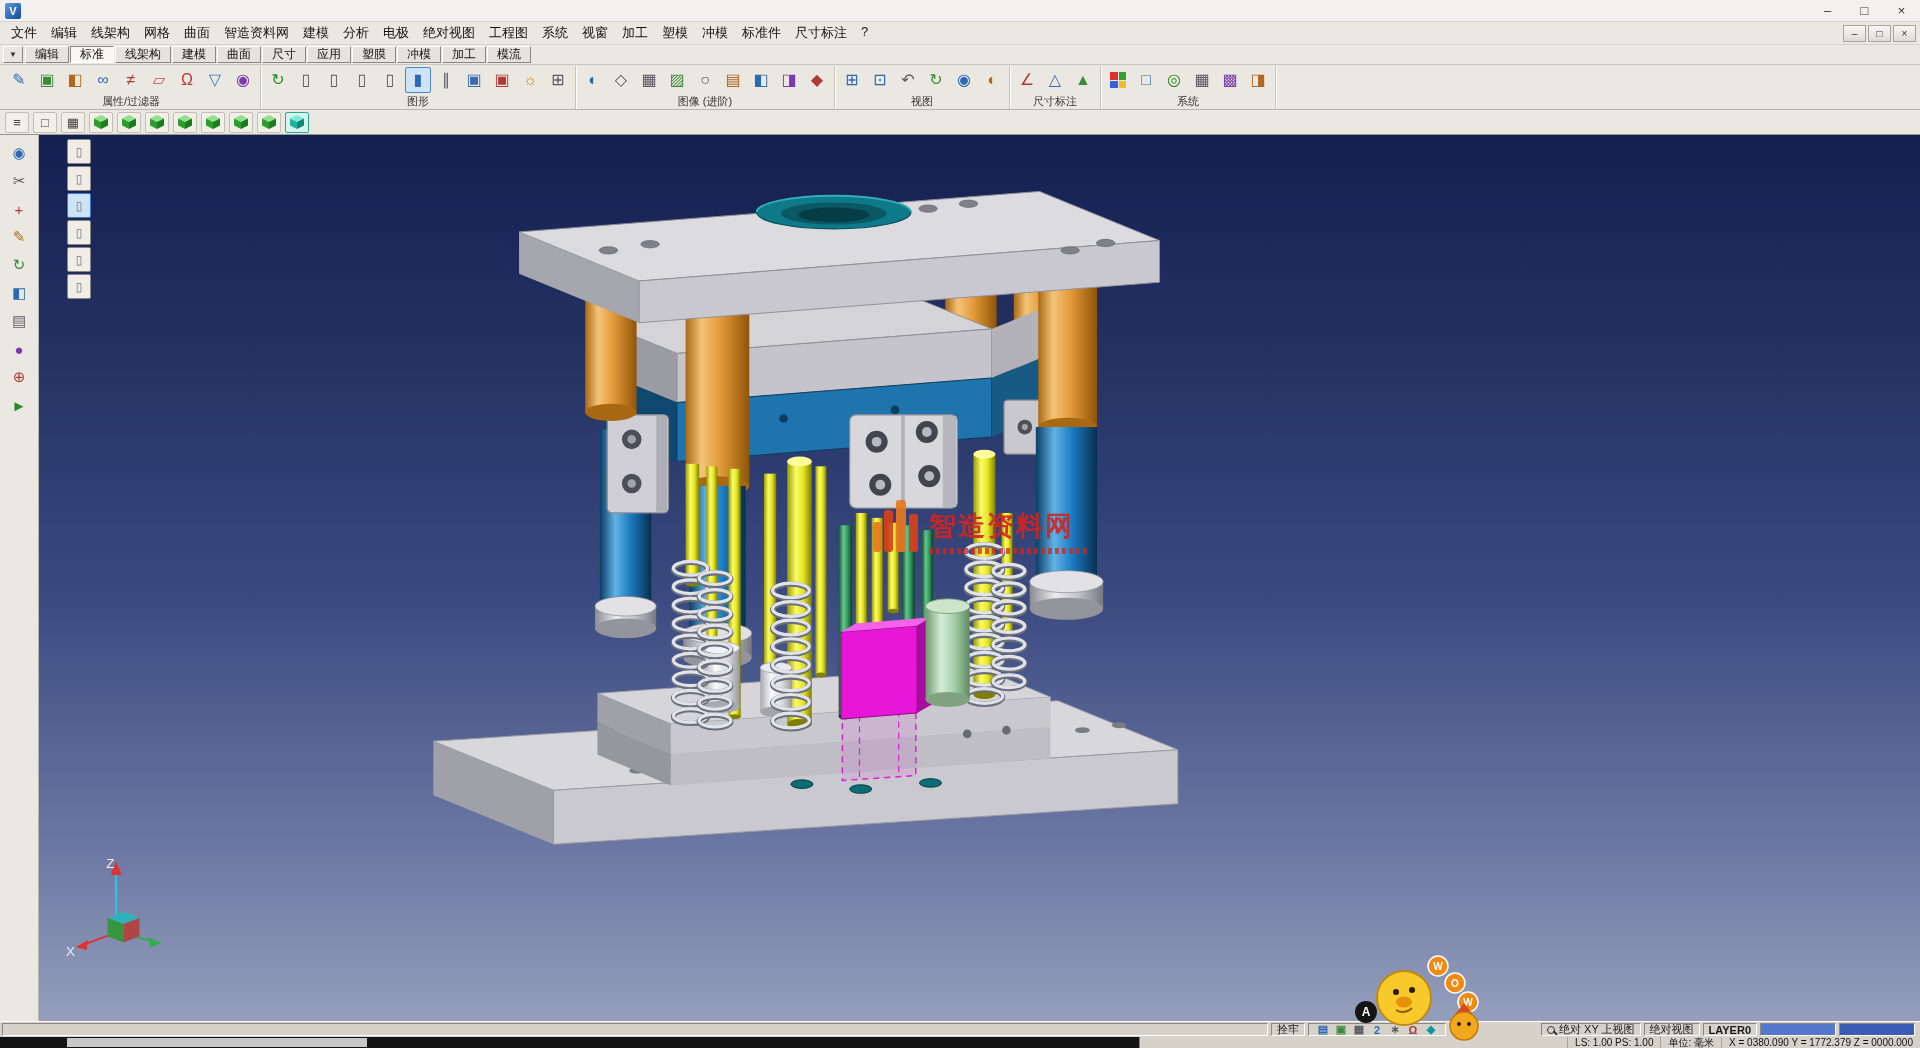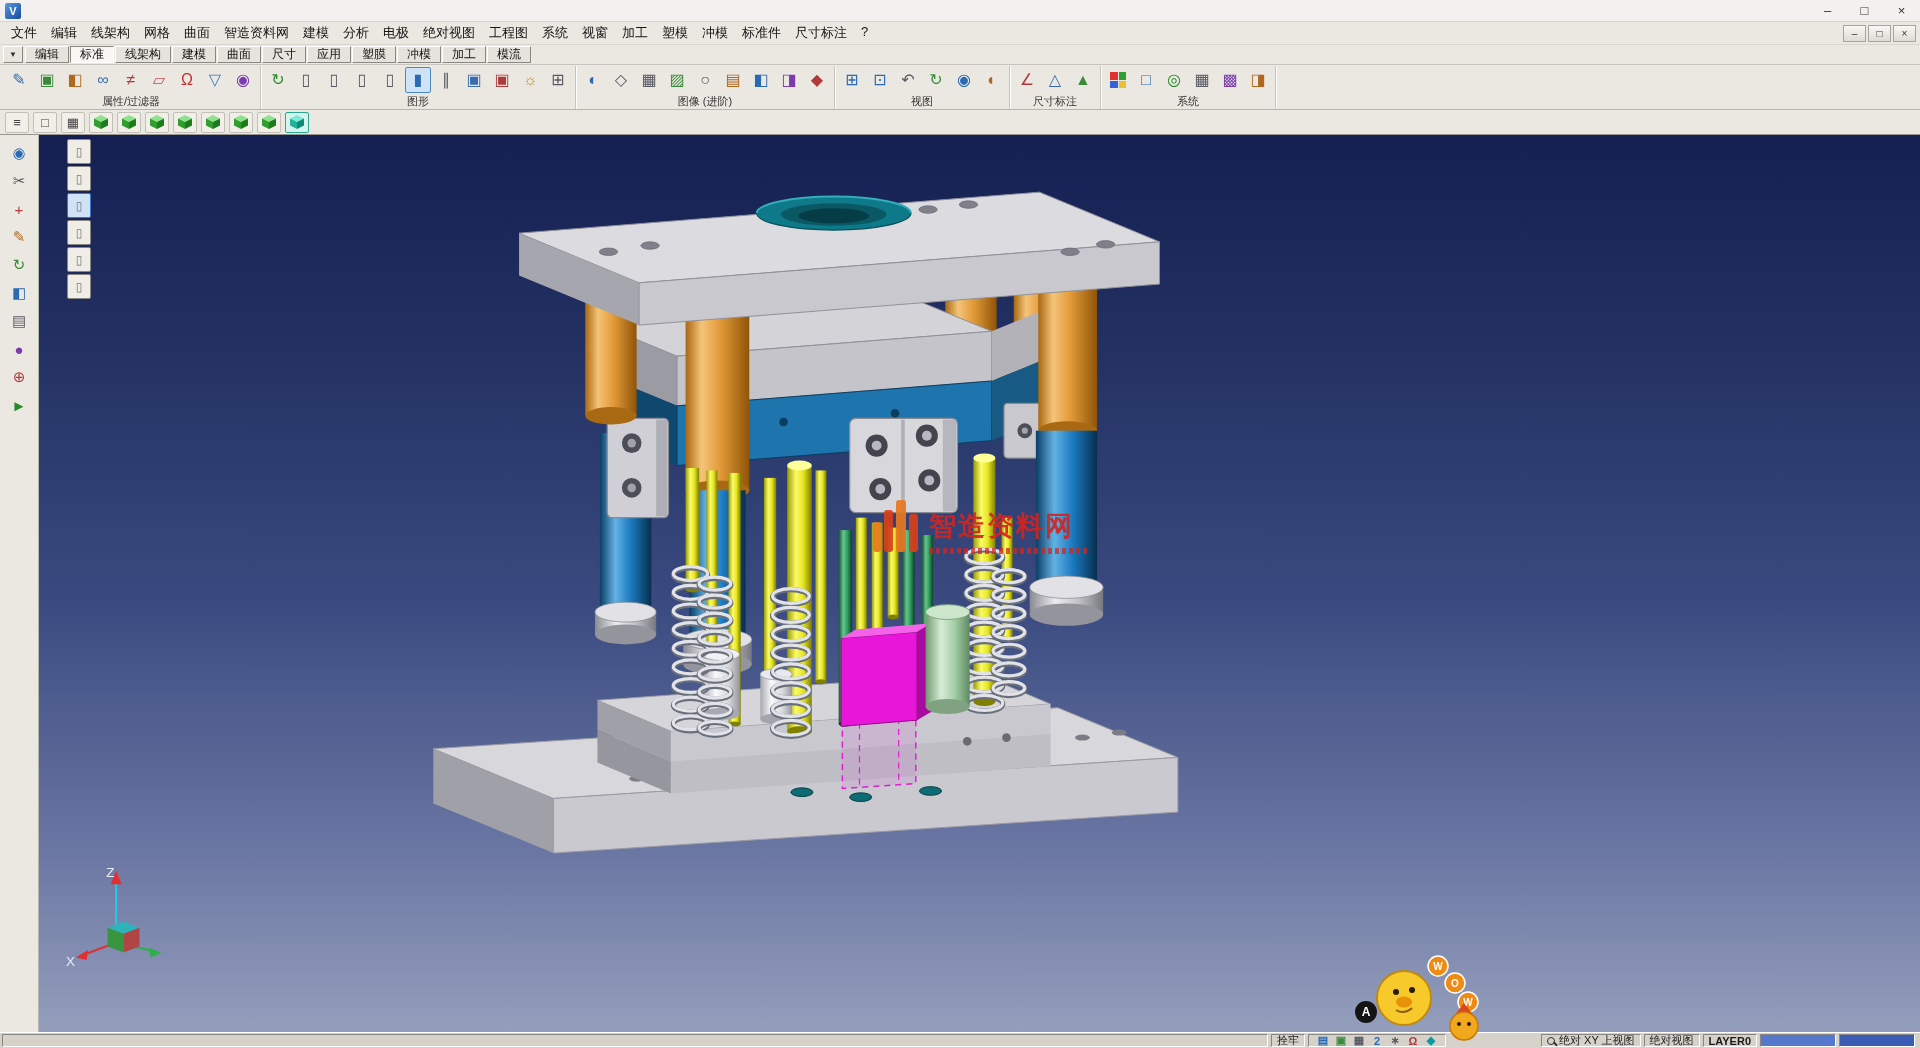--- a/index.html
+++ b/index.html
@@ -833,20 +833,31 @@
       <span>绝对 XY 上视图</span>
     </div>
     <div class="sb-panel">绝对视图</div>
     <div class="sb-panel" style="font-weight:bold">LAYER0</div>
     <div id="swatches" style="display:flex">
         <div class="sb-swatch" style="background: linear-gradient(rgb(85, 120, 204) 0%, rgb(85, 120, 204) 100%);"></div>
         <div class="sb-swatch" style="background: linear-gradient(rgb(58, 92, 180) 0%, rgb(58, 92, 180) 100%);"></div>
       </div>
   </div>
 
+  <div class="bottombar">
+    <div class="bb-left">
+      <div class="bb-task"></div>
+    </div>
+    <div class="bb-right">
+      <div class="bb-cell bb-gap"></div>
+      <div class="bb-cell">LS: 1.00 PS: 1.00</div>
+      <div class="bb-cell">单位: 毫米</div>
+      <div class="bb-cell">X = 0380.090 Y = 1772.379 Z = 0000.000</div>
+    </div>
+  </div>
 
   <svg class="mascot" width="140" height="92" viewBox="0 0 140 92">
     <circle cx="14" cy="62" r="11" fill="#141414"></circle>
     <text x="14" y="66" text-anchor="middle" font-size="12" font-weight="bold" fill="#ffffff">A</text>
     <circle cx="52" cy="48" r="27" fill="#f7c92b" stroke="#c08a10" stroke-width="2"></circle>
     <circle cx="44" cy="42" r="3" fill="#2a1a08"></circle>
     <circle cx="60" cy="40" r="3" fill="#2a1a08"></circle>
     <ellipse cx="52" cy="52" rx="8" ry="5.5" fill="#e8920a"></ellipse>
     <path d="M44,60 Q52,65 60,58" stroke="#8a5a10" stroke-width="2" fill="none"></path>
     <circle cx="86" cy="16" r="10" fill="#ef8a12" stroke="#ffffff" stroke-width="1.5"></circle>

